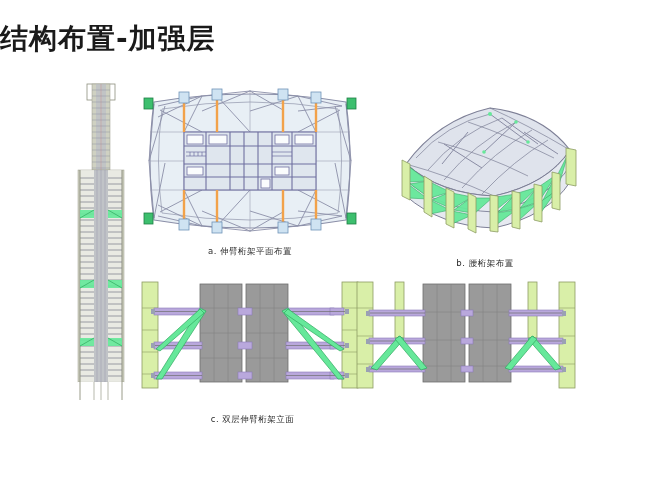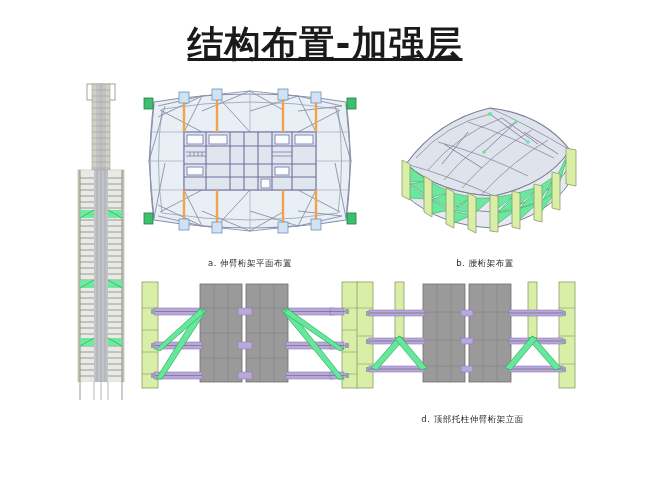--- a/index.html
+++ b/index.html
@@ -8,49 +8,47 @@
     width:650px;height:487px;
     background:#ffffff;
     font-family:"Liberation Sans","DejaVu Sans",sans-serif;
     overflow:hidden;
     position:relative;
   }
   .slide{position:relative;width:650px;height:487px;}
 
   .page-title{
     position:absolute;left:0;top:20px;width:650px;
-    text-align:center;
     font-family:"DejaVu Sans","Liberation Sans",sans-serif;
-    font-size:36px;
+    font-size:28px;
     font-weight:700;
     color:#1a1a1a;
     letter-spacing:1px;
     white-space:nowrap;
-    text-decoration:underline;
   }
 
   .fig{position:absolute;}
   .caption{
     position:absolute;
     text-align:center;
     font-family:"DejaVu Sans","Liberation Sans",sans-serif;
     font-size:8.5px;
     color:#2b2b2b;
     white-space:nowrap;
     letter-spacing:0.5px;
   }
 
   
   #fig-tower{left:72px;top:82px;width:58px;height:320px;}
   #fig-plan {left:140px;top:80px;width:220px;height:162px;}
   #fig-iso  {left:398px;top:92px;width:185px;height:142px;}
   #fig-elev-c{left:140px;top:278px;width:220px;height:122px;}
   #fig-elev-d{left:355px;top:278px;width:222px;height:122px;}
 
-  #cap-a{left:150px;top:246px;width:200px;margin-top:12px;}
+  #cap-a{left:150px;top:246px;width:200px;}
   #cap-b{left:395px;top:258px;width:180px;}
   #cap-c{left:145px;top:414px;width:215px;}
   #cap-d{left:360px;top:414px;width:225px;}
 
   svg{display:block;overflow:visible;}
 </style>
 </head>
 <body>
 
 <div class="slide">
@@ -495,20 +493,21 @@
       <g fill="#9aa0b4">
         <rect x="11" y="31" width="4" height="5"></rect>
         <rect x="11" y="65" width="4" height="5"></rect>
         <rect x="11" y="95" width="4" height="5"></rect>
         <rect x="205" y="31" width="4" height="5"></rect>
         <rect x="205" y="65" width="4" height="5"></rect>
         <rect x="205" y="95" width="4" height="5"></rect>
       </g>
     </svg>
   </div>
+  <div class="caption" id="cap-c">c. 双层伸臂桁架立面</div>
 
   <div class="fig" id="fig-elev-d">
     <svg width="222" height="122" viewBox="0 0 222 122">
 
       <g>
         <rect x="2" y="4" width="16" height="106" fill="#d9efa8" stroke="#8d9c63" stroke-width="0.8"></rect>
         <rect x="204" y="4" width="16" height="106" fill="#d9efa8" stroke="#8d9c63" stroke-width="0.8"></rect>
         <g stroke="#8d9c63" stroke-width="0.6">
           <line x1="2" y1="30" x2="18" y2="30"></line>
           <line x1="2" y1="58" x2="18" y2="58"></line>
@@ -574,15 +573,14 @@
       <g fill="#9aa0b4">
         <rect x="11" y="33" width="4" height="5"></rect>
         <rect x="11" y="61" width="4" height="5"></rect>
         <rect x="11" y="89" width="4" height="5"></rect>
         <rect x="207" y="33" width="4" height="5"></rect>
         <rect x="207" y="61" width="4" height="5"></rect>
         <rect x="207" y="89" width="4" height="5"></rect>
       </g>
     </svg>
   </div>
-  <div class="caption" id="cap-d">d. 顶部托柱伸臂桁架立面</div>
 
 </div>
 
 </body></html>

